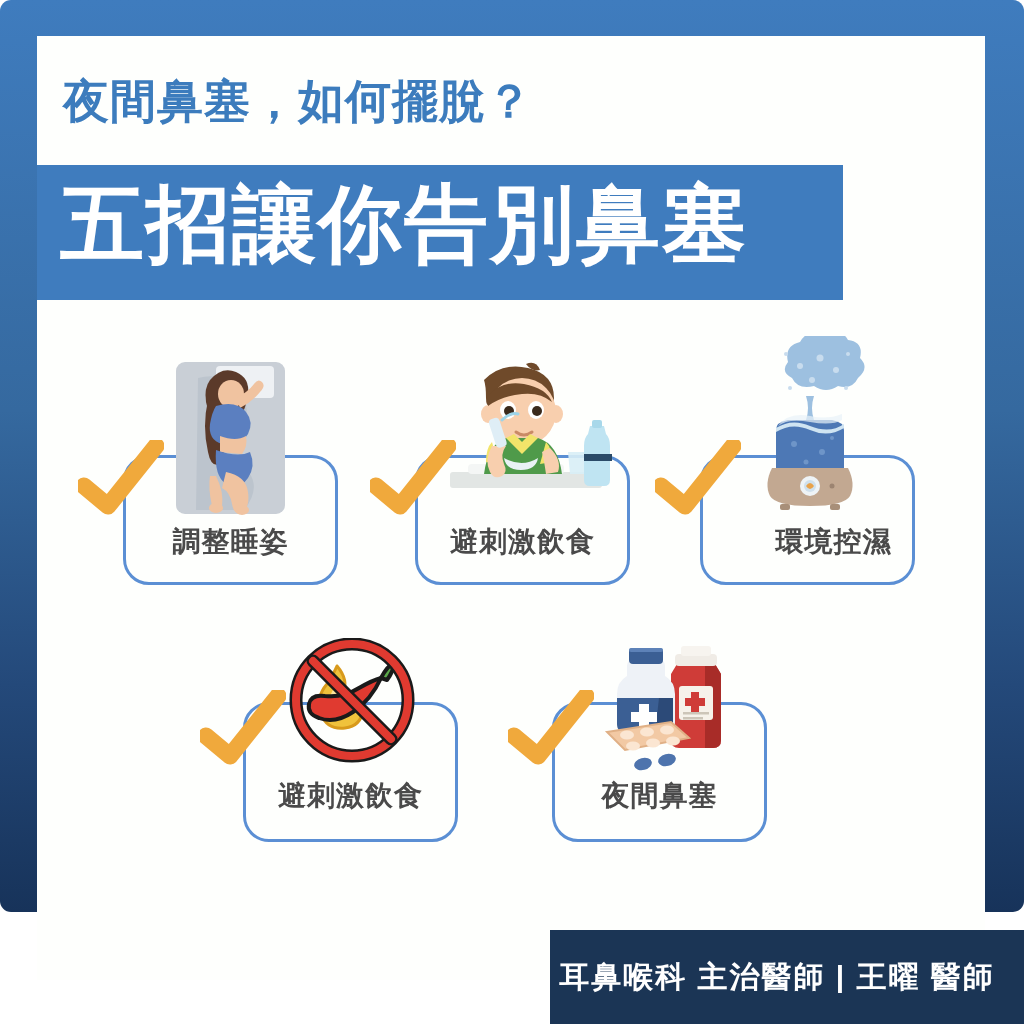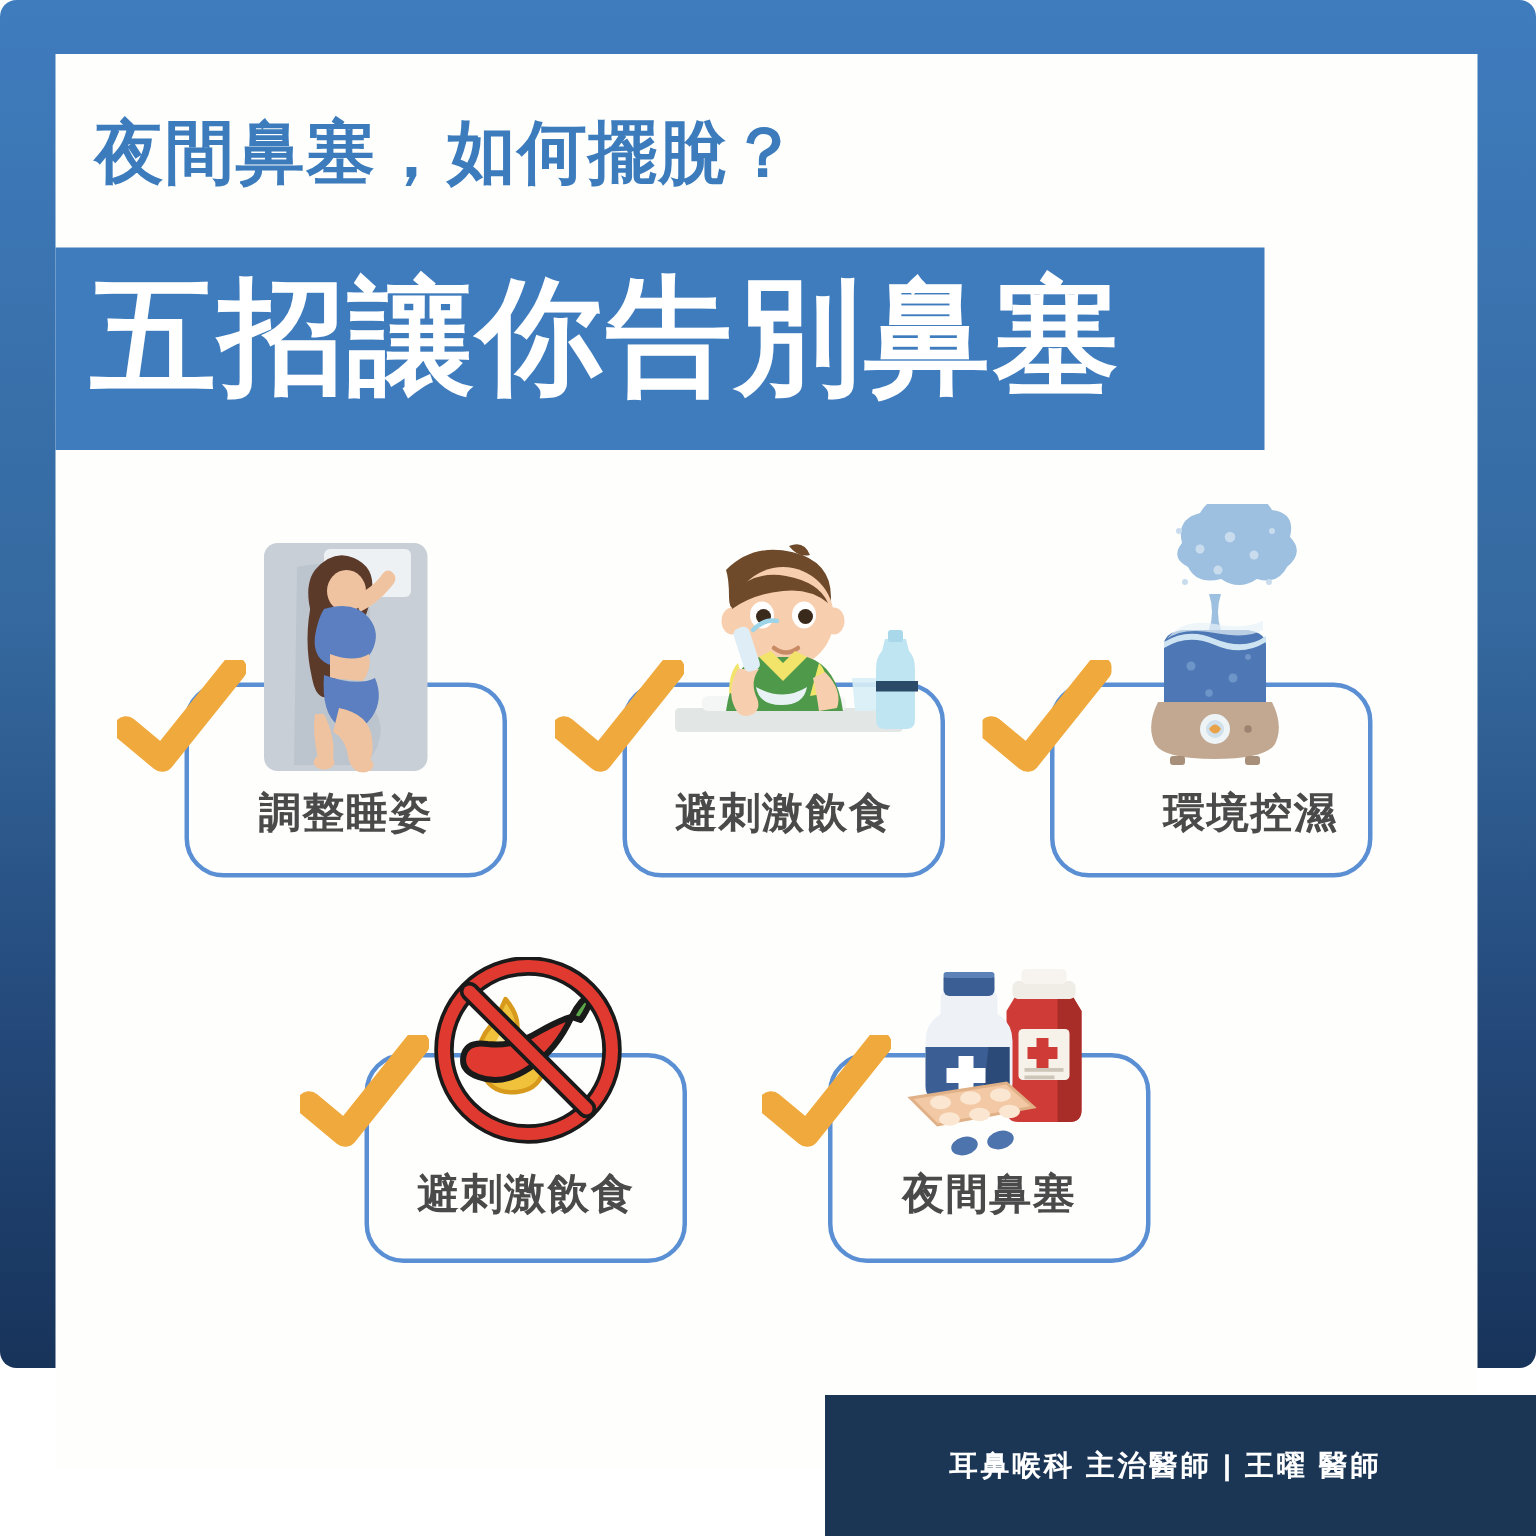--- a/index.html
+++ b/index.html
@@ -49,21 +49,21 @@
   .tick{position:absolute;width:86px;height:80px;}
   .art{position:absolute;}
   
   .footer{
     position:absolute;left:550px;top:930px;width:474px;height:94px;
     background:#1b3555;
   }
   .footer-text{
     position:absolute;left:0;top:0;width:100%;height:100%;
     display:flex;align-items:center;justify-content:center;
-    color:#ffffff;font-size:19px;font-weight:bold;letter-spacing:2px;
+    color:#ffffff;font-size:30px;font-weight:bold;letter-spacing:2px;
     white-space:nowrap;
     padding-right:20px;box-sizing:border-box;
   }
 </style>
 </head>
 <body>
 
 <div class="poster">
 
   <div class="panel"></div>

